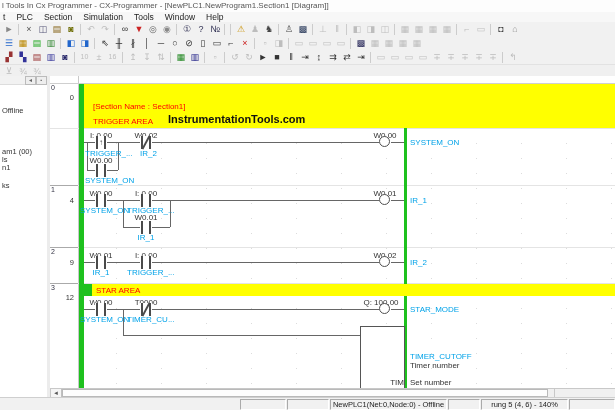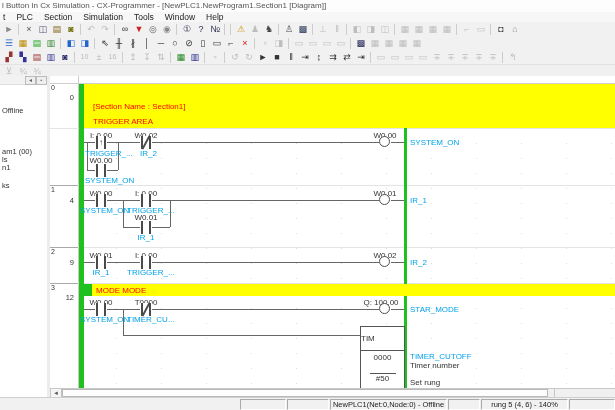--- a/index.html
+++ b/index.html
@@ -65,21 +65,21 @@
   .ct i.l{left:1px;}.ct i.r{right:1px;}
   .ct em{position:absolute;left:0;right:0;top:0;text-align:center;font-size:8px;line-height:13px;
          color:#4a4a4a;font-style:normal;}
   .ct .sl{position:absolute;left:5px;top:-1px;width:2px;height:15px;background:#4a4a4a;transform:rotate(28deg);}
   .coil{position:absolute;width:9px;height:9px;border:1.5px solid #505050;border-radius:50%;background:#fff;}
   .banner-green{position:absolute;left:34px;top:208px;width:8px;height:12px;background:#1ec11e;}
   .banner{position:absolute;left:42px;top:208px;width:523px;height:12px;background:#ffff00;}
   .bannertxt{position:absolute;left:46px;top:210px;font-size:8px;color:#ff0000;white-space:nowrap;}
   .tblock{position:absolute;left:310px;top:250px;width:45px;height:62px;border:1px solid #555;
           border-bottom:none;background:#fff;box-sizing:border-box;}
-  .trow1{height:23px;border-bottom:1px solid #555;line-height:23px;text-align:left;font-size:8px;color:#333;}
+  .trow1{height:23px;border-bottom:1px solid #555;line-height:23px;text-align:right;font-size:8px;color:#333;margin-top:44px;}
   .trow2{height:14px;line-height:14px;text-align:center;font-size:8px;color:#333;}
   .tover{margin:8px auto 0;width:26px;height:1px;background:#555;}
   .trow3{line-height:10px;text-align:center;font-size:8px;color:#333;}
   .tdesc{position:absolute;left:360px;font-size:8px;color:#333;white-space:nowrap;}
 
   
   .hscroll{position:absolute;left:0;top:312px;width:505px;height:10px;background:#f0f0f0;
            border:1px solid #c8c8c8;box-sizing:border-box;}
   .sbtn{position:absolute;left:0;top:0;width:10px;height:8px;background:#f5f5f5;border-right:1px solid #c0c0c0;
         font-size:6px;line-height:8px;text-align:center;color:#555;}
@@ -90,21 +90,21 @@
   .status{position:absolute;left:0;bottom:0;width:615px;height:12px;background:#f1f1f1;
           border-top:1px solid #cfcfcf;font-size:7.5px;color:#222;}
   .scell{position:absolute;top:1px;height:9px;border:1px solid;border-color:#aaa #fff #fff #aaa;
          line-height:9px;text-align:center;white-space:nowrap;overflow:hidden;}
 </style>
 </head>
 <body>
 
 <div class="page">
 
-  <div class="titlebar">l Button In Cx Simulation - CX-Programmer - [NewPLC1.NewProgram1.Section1 [Diagram]]</div>
+  <div class="titlebar">l Tools In Cx Programmer - CX-Programmer - [NewPLC1.NewProgram1.Section1 [Diagram]]</div>
   <div class="menubar">
       <span class="mi">t</span>
       <span class="mi">PLC</span>
       <span class="mi">Section</span>
       <span class="mi">Simulation</span>
       <span class="mi">Tools</span>
       <span class="mi">Window</span>
       <span class="mi">Help</span>
     </div>
 
@@ -265,20 +265,21 @@
     <div class="sep-gut" style="top:109px"></div>
     <div class="sep-gut" style="top:171px"></div>
     <div class="sep-gut" style="top:207px"></div>
 
     <div class="busR"></div>
     <div class="busL"></div>
 
     <div class="yellowhdr"></div>
     <div class="hdrtxt" style="left:43px;top:26px">[Section Name : Section1]</div>
     <div class="hdrtxt" style="left:43px;top:41px">TRIGGER AREA</div>
+    <div class="watermark" style="left:118px;top:37px">InstrumentationTools.com</div>
 
     <div class="rnum" style="top:8px">0</div>
     <div class="rstep" style="top:17px">0</div>
     <div class="rnum" style="top:110px">1</div>
     <div class="rstep" style="top:120px">4</div>
     <div class="rnum" style="top:172px">2</div>
     <div class="rstep" style="top:182px">9</div>
     <div class="rnum" style="top:208px">3</div>
     <div class="rstep" style="top:217px">12</div>
 
@@ -351,21 +352,21 @@
         <i class="l"></i>
         <i class="r"></i>
       </div>
     <div class="coil" style="left:329px;top:180px"></div>
     <div class="lbl ctr" style="left:29px;top:192px;width:44px">IR_1</div>
     <div class="lbl" style="left:77px;top:192px">TRIGGER_...</div>
     <div class="lbl" style="left:360px;top:182px">IR_2</div>
 
     <div class="banner-green"></div>
     <div class="banner"></div>
-    <div class="bannertxt">MODE MODE</div>
+    <div class="bannertxt">STAR AREA</div>
     <div class="addr" style="left:29px;top:222px;width:44px">W0.00</div>
     <div class="addr" style="left:74px;top:222px;width:44px">T0000</div>
     <div class="addr" style="left:305px;top:222px;width:52px">Q: 100.00</div>
     <div class="wr" style="left:34px;top:233px;width:295px;height:1px"></div>
     <div class="wr" style="left:341px;top:233px;width:13px;height:1px"></div>
     <div class="wr" style="left:73px;top:233px;width:1px;height:26px"></div>
     <div class="wr" style="left:73px;top:259px;width:237px;height:1px"></div>
     <div class="ct" style="left:45px;top:227px">
         <i class="l"></i>
         <i class="r"></i>
@@ -381,21 +382,21 @@
     <div class="lbl" style="left:360px;top:229px">STAR_MODE</div>
 
     <div class="tblock">
       <div class="trow1">TIM</div>
       <div class="trow2">0000</div>
       <div class="tover"></div>
       <div class="trow3">#50</div>
     </div>
     <div class="lbl" style="left:360px;top:276px">TIMER_CUTOFF</div>
     <div class="tdesc" style="top:285px">Timer number</div>
-    <div class="tdesc" style="top:302px">Set rung</div>
+    <div class="tdesc" style="top:302px">Set number</div>
 
     <div class="hscroll">
       <div class="sbtn">◄</div>
       <div class="sthumb"></div>
     </div>
     <div class="scorner"></div>
   </div>
 
   <div class="status">
     <div class="scell" style="left:240px;width:44px"></div>

